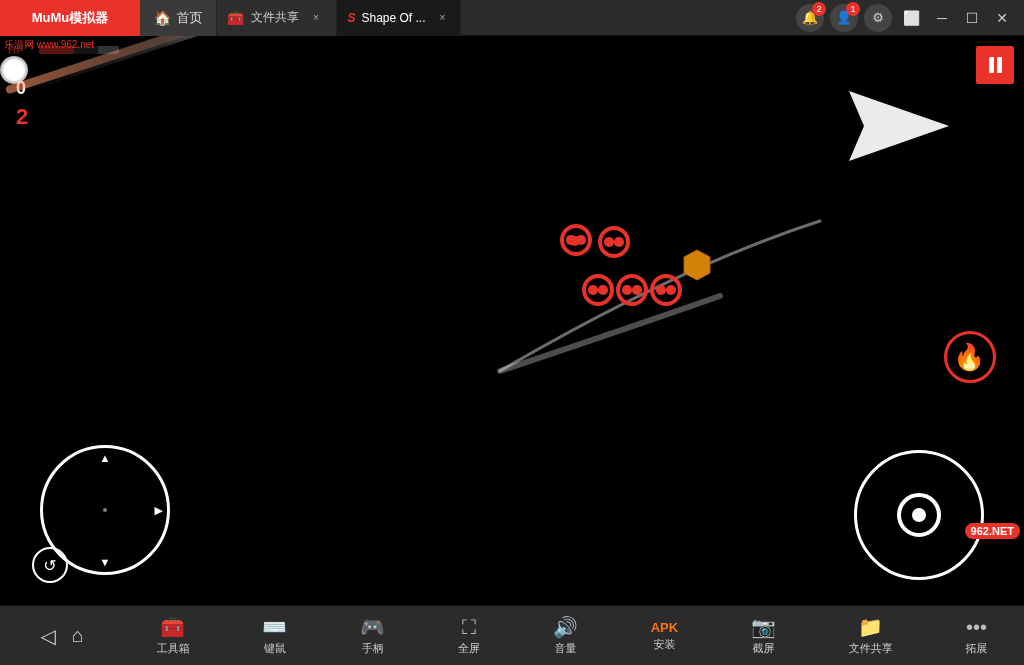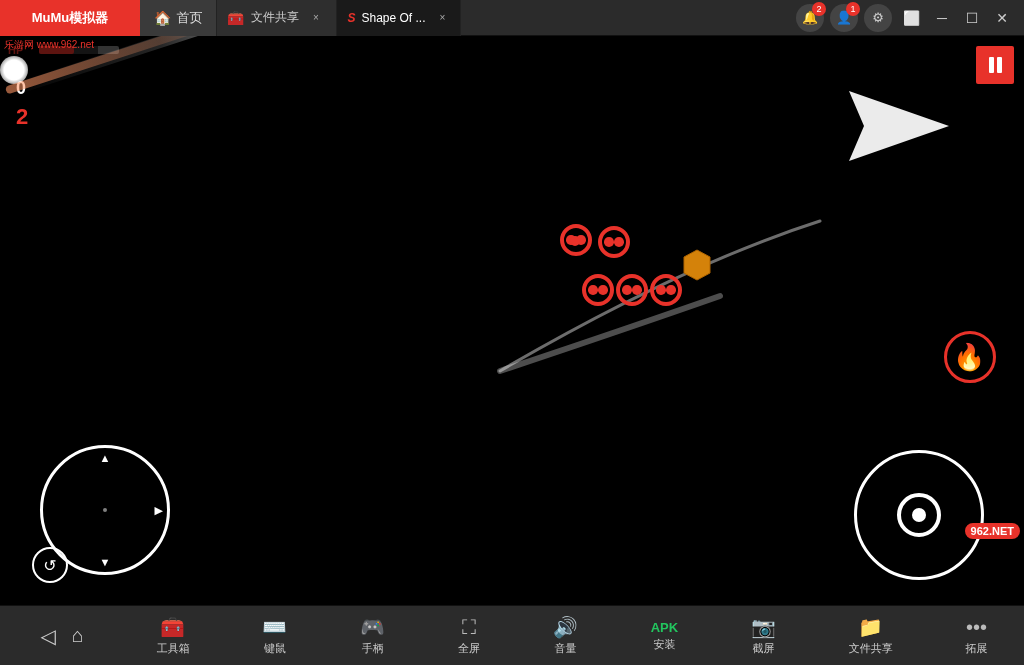--- a/index.html
+++ b/index.html
@@ -395,21 +395,21 @@
   </div>
   <div class="nav-item">
     <span class="nav-icon">⛶</span>
     <span>全屏</span>
   </div>
   <div class="nav-item">
     <span class="nav-icon">🔊</span>
     <span>音量</span>
   </div>
   <div class="nav-item">
-    <span class="nav-icon" style="font-size:13px;font-weight:bold;color:#22c55e;">APK</span>
+    <span class="nav-icon" style="font-size:13px;font-weight:bold;color:#f97316;">APK</span>
     <span>安装</span>
   </div>
   <div class="nav-item">
     <span class="nav-icon">📷</span>
     <span>截屏</span>
   </div>
   <div class="nav-item">
     <span class="nav-icon">📁</span>
     <span>文件共享</span>
   </div>

